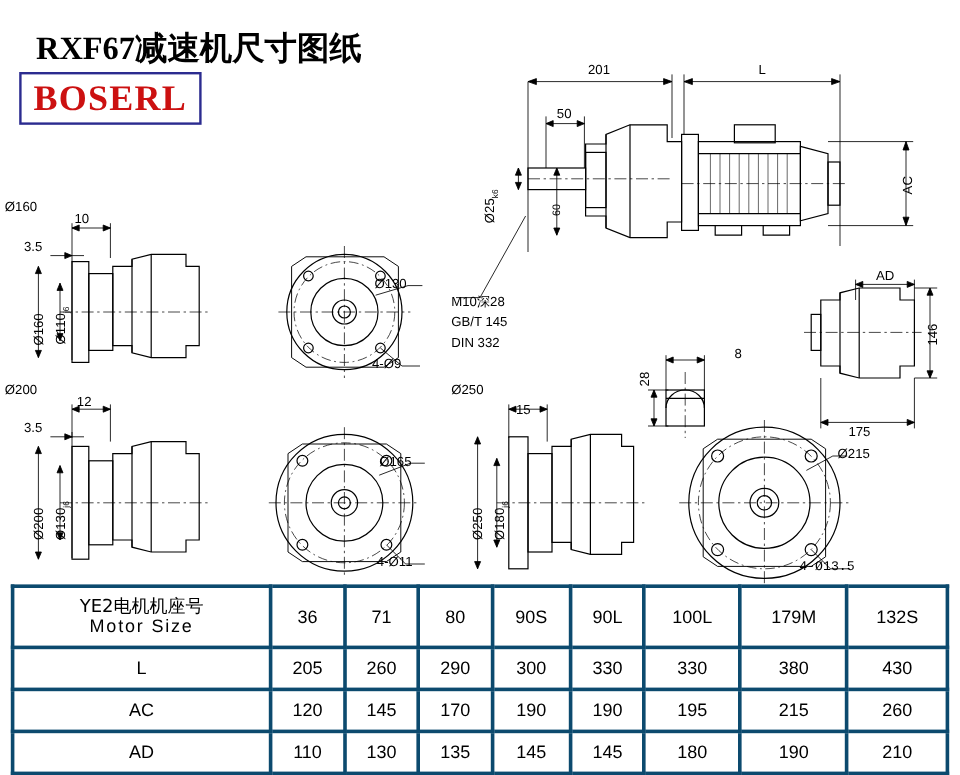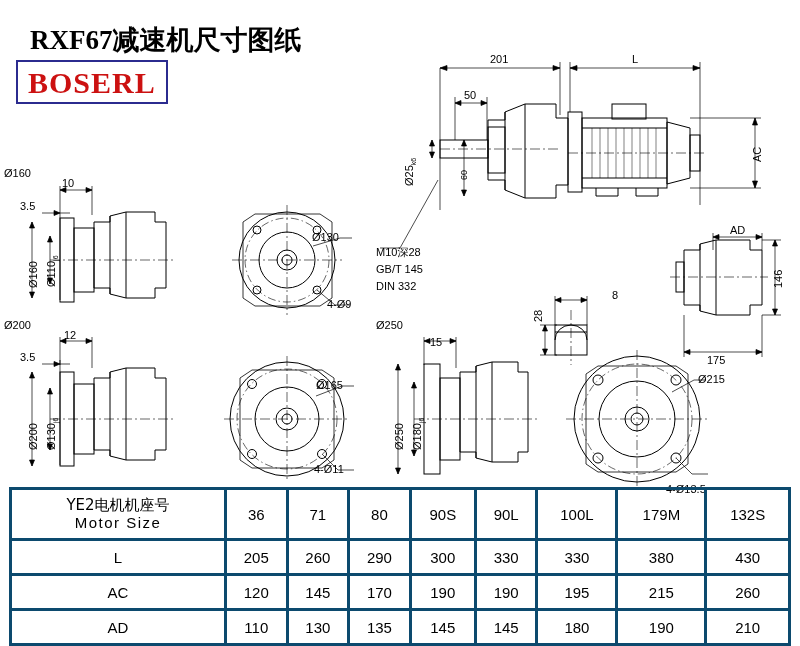--- a/index.html
+++ b/index.html
@@ -394,36 +394,36 @@
   <div class="lbl" style="left:730px; top:225px;">AD</div>
   <div class="lbl vert" style="left:773px; top:288px;">146</div>
   <div class="lbl" style="left:707px; top:355px;">175</div>
 
   <div class="lbl" style="left:4px; top:168px;">Ø160</div>
   <div class="lbl" style="left:62px; top:178px;">10</div>
   <div class="lbl" style="left:20px; top:201px;">3.5</div>
   <div class="lbl vert" style="left:28px; top:288px;">Ø160</div>
   <div class="lbl vert" style="left:46px; top:287px;"><span>Ø110</span><span class="sub">j6</span></div>
   <div class="lbl" style="left:312px; top:232px;">Ø130</div>
-  <div class="lbl" style="left:310px; top:299px;margin-left:17px;">4-Ø9</div>
+  <div class="lbl" style="left:310px; top:299px;">4-Ø9</div>
 
   <div class="lbl" style="left:4px; top:320px;">Ø200</div>
   <div class="lbl" style="left:64px; top:330px;">12</div>
   <div class="lbl" style="left:20px; top:352px;">3.5</div>
   <div class="lbl vert" style="left:28px; top:450px;">Ø200</div>
   <div class="lbl vert" style="left:46px; top:450px;"><span>Ø130</span><span class="sub">j6</span></div>
   <div class="lbl" style="left:316px; top:380px;">Ø165</div>
   <div class="lbl" style="left:314px; top:464px;">4-Ø11</div>
 
   <div class="lbl" style="left:376px; top:320px;">Ø250</div>
   <div class="lbl" style="left:430px; top:337px;">15</div>
   <div class="lbl vert" style="left:394px; top:450px;">Ø250</div>
   <div class="lbl vert" style="left:412px; top:450px;"><span>Ø180</span><span class="sub">j6</span></div>
   <div class="lbl" style="left:668px; top:374px;margin-left:30px;">Ø215</div>
-  <div class="lbl" style="left:666px; top:484px;">4-Ø13.5</div>
+  <div class="lbl" style="left:666px; top:468px;font-family:Liberation Mono, monospace;">4-Ø13.5</div>
 
   <table id="spec-table">
     <tbody>
       <tr class="head">
         <td class="hdr-label">
           <div class="cn">YE2电机机座号</div>
           <div class="mono-ish">Motor Size</div>
         </td>
         <td>36</td>
         <td>71</td>

